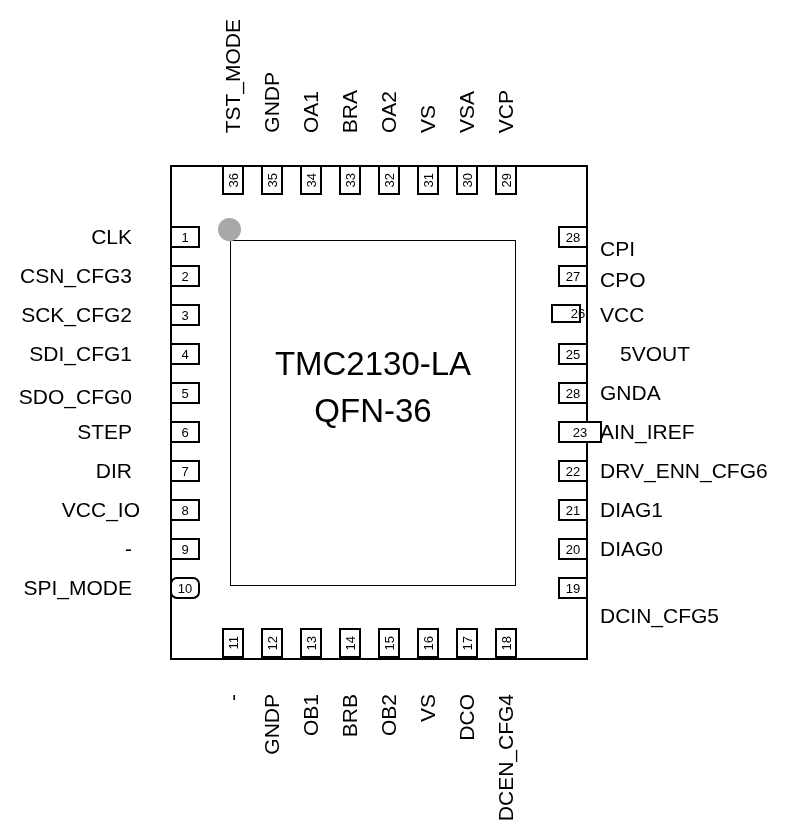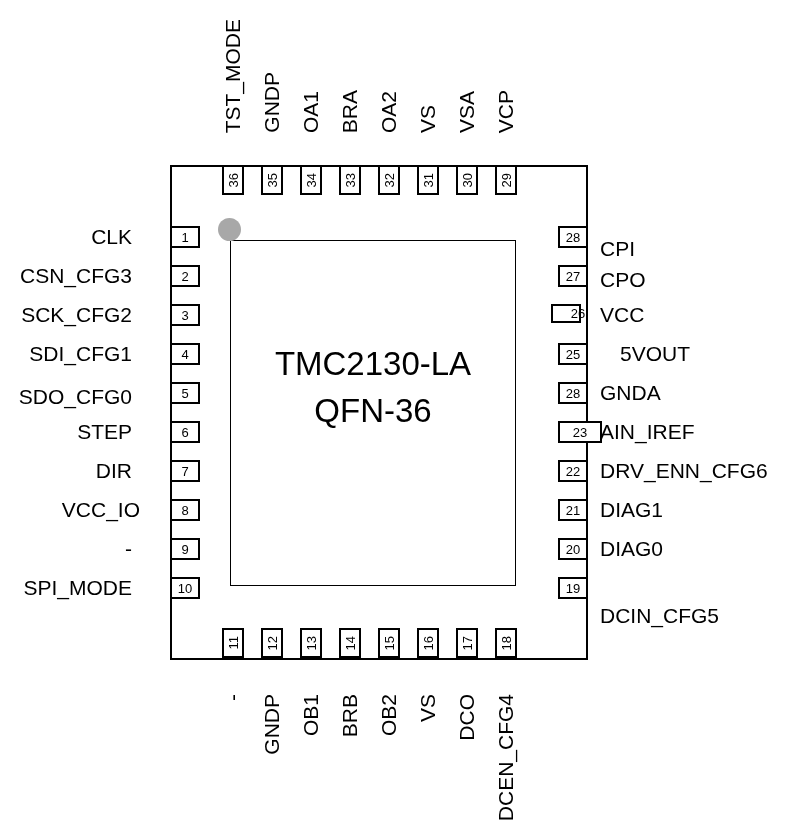--- a/index.html
+++ b/index.html
@@ -140,21 +140,21 @@
       </div>
       <div class="side-label right-align" style="left: 0px; top: 458px; width: 132px;"><span>DIR</span></div>
       <div class="pin-box" style="left: 170px; top: 499px; width: 30px; height: 22px;">
         <span>8</span>
       </div>
       <div class="side-label right-align" style="left: 8px; top: 497px; width: 132px;"><span>VCC_IO</span></div>
       <div class="pin-box" style="left: 170px; top: 538px; width: 30px; height: 22px;">
         <span>9</span>
       </div>
       <div class="side-label right-align" style="left: 0px; top: 536px; width: 132px;"><span>-</span></div>
-      <div class="pin-box" style="left: 170px; top: 577px; width: 30px; height: 22px;">
+      <div class="pin-box" style="left: 170px; top: 577px; width: 30px; height: 22px; border-radius: 7px;">
         <span>10</span>
       </div>
       <div class="side-label right-align" style="left: 0px; top: 575px; width: 132px;"><span>SPI_MODE</span></div>
       <div class="pin-box" style="left: 558px; top: 226px; width: 30px; height: 22px;">
         <span>28</span>
       </div>
       <div class="side-label left-align" style="left: 600px; top: 236px; width: 198px;"><span>CPI</span></div>
       <div class="pin-box" style="left: 558px; top: 265px; width: 30px; height: 22px;">
         <span>27</span>
       </div>

